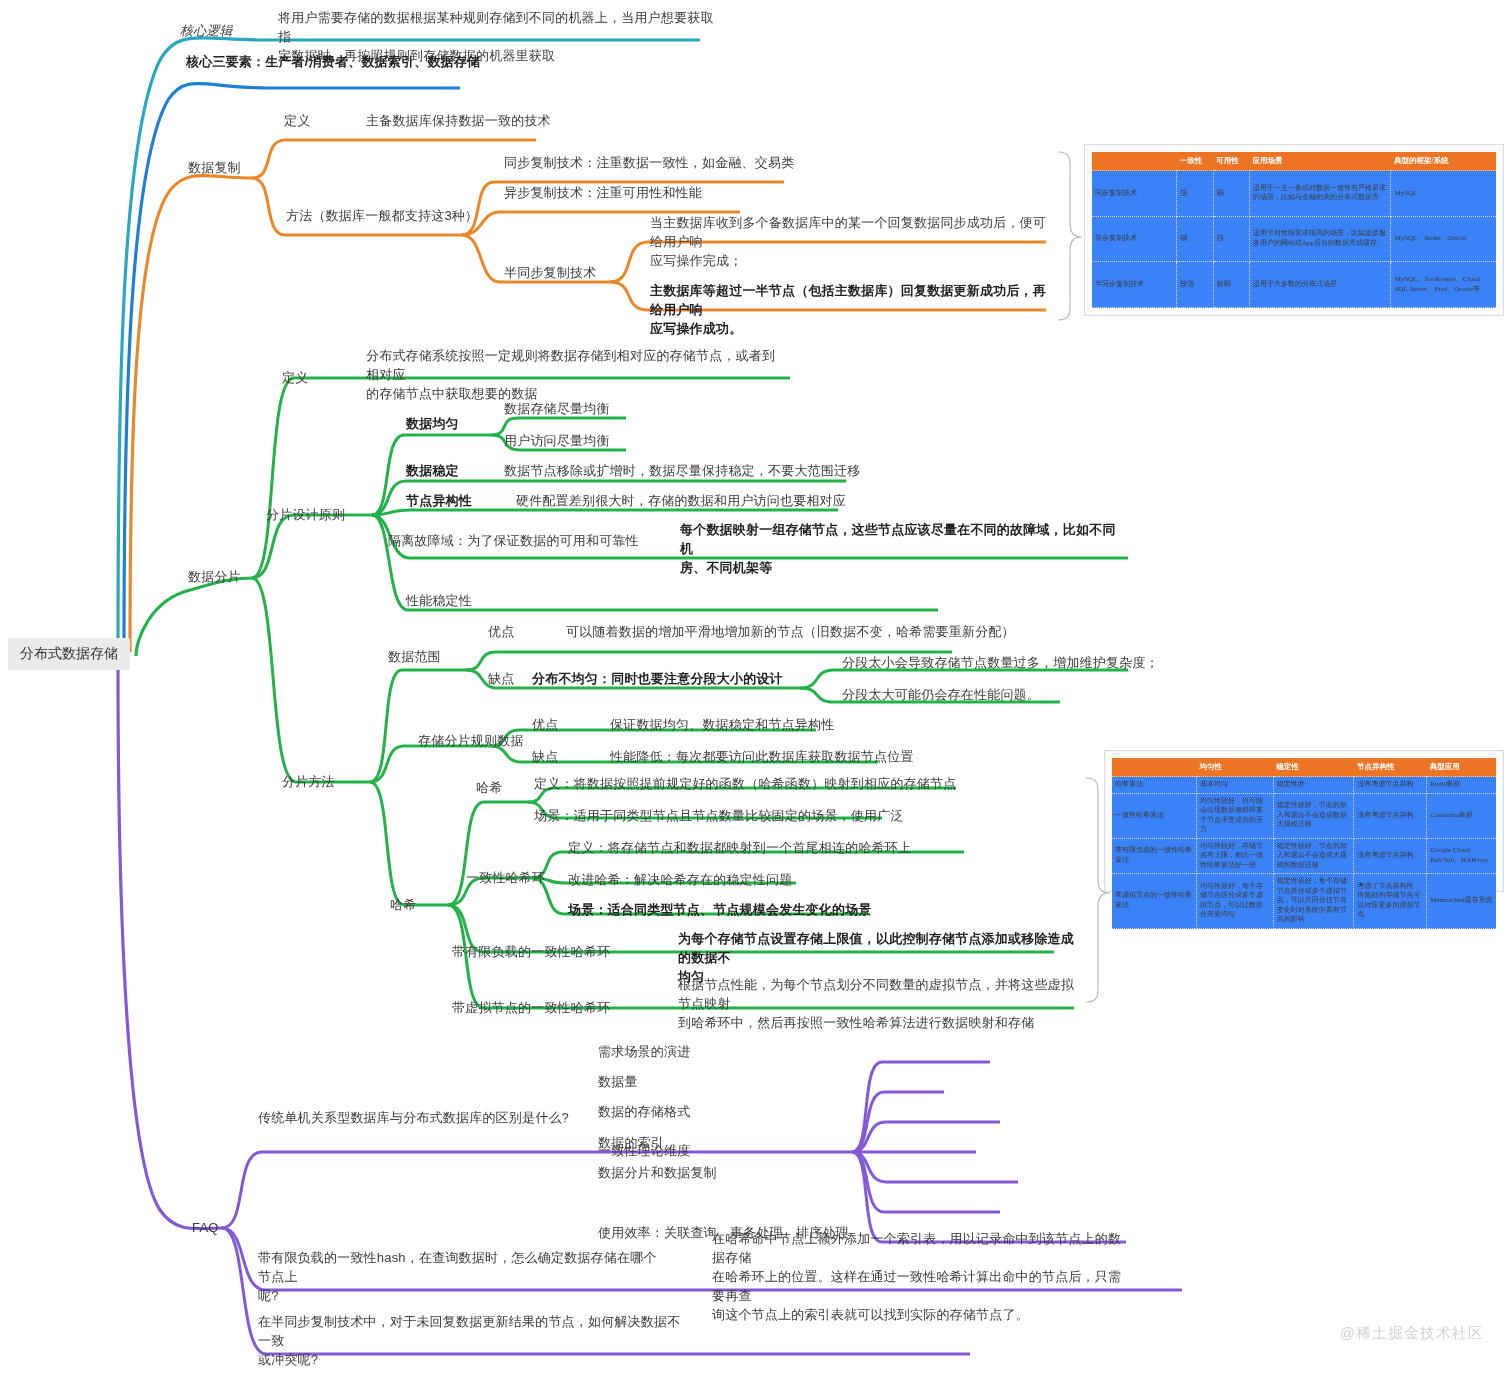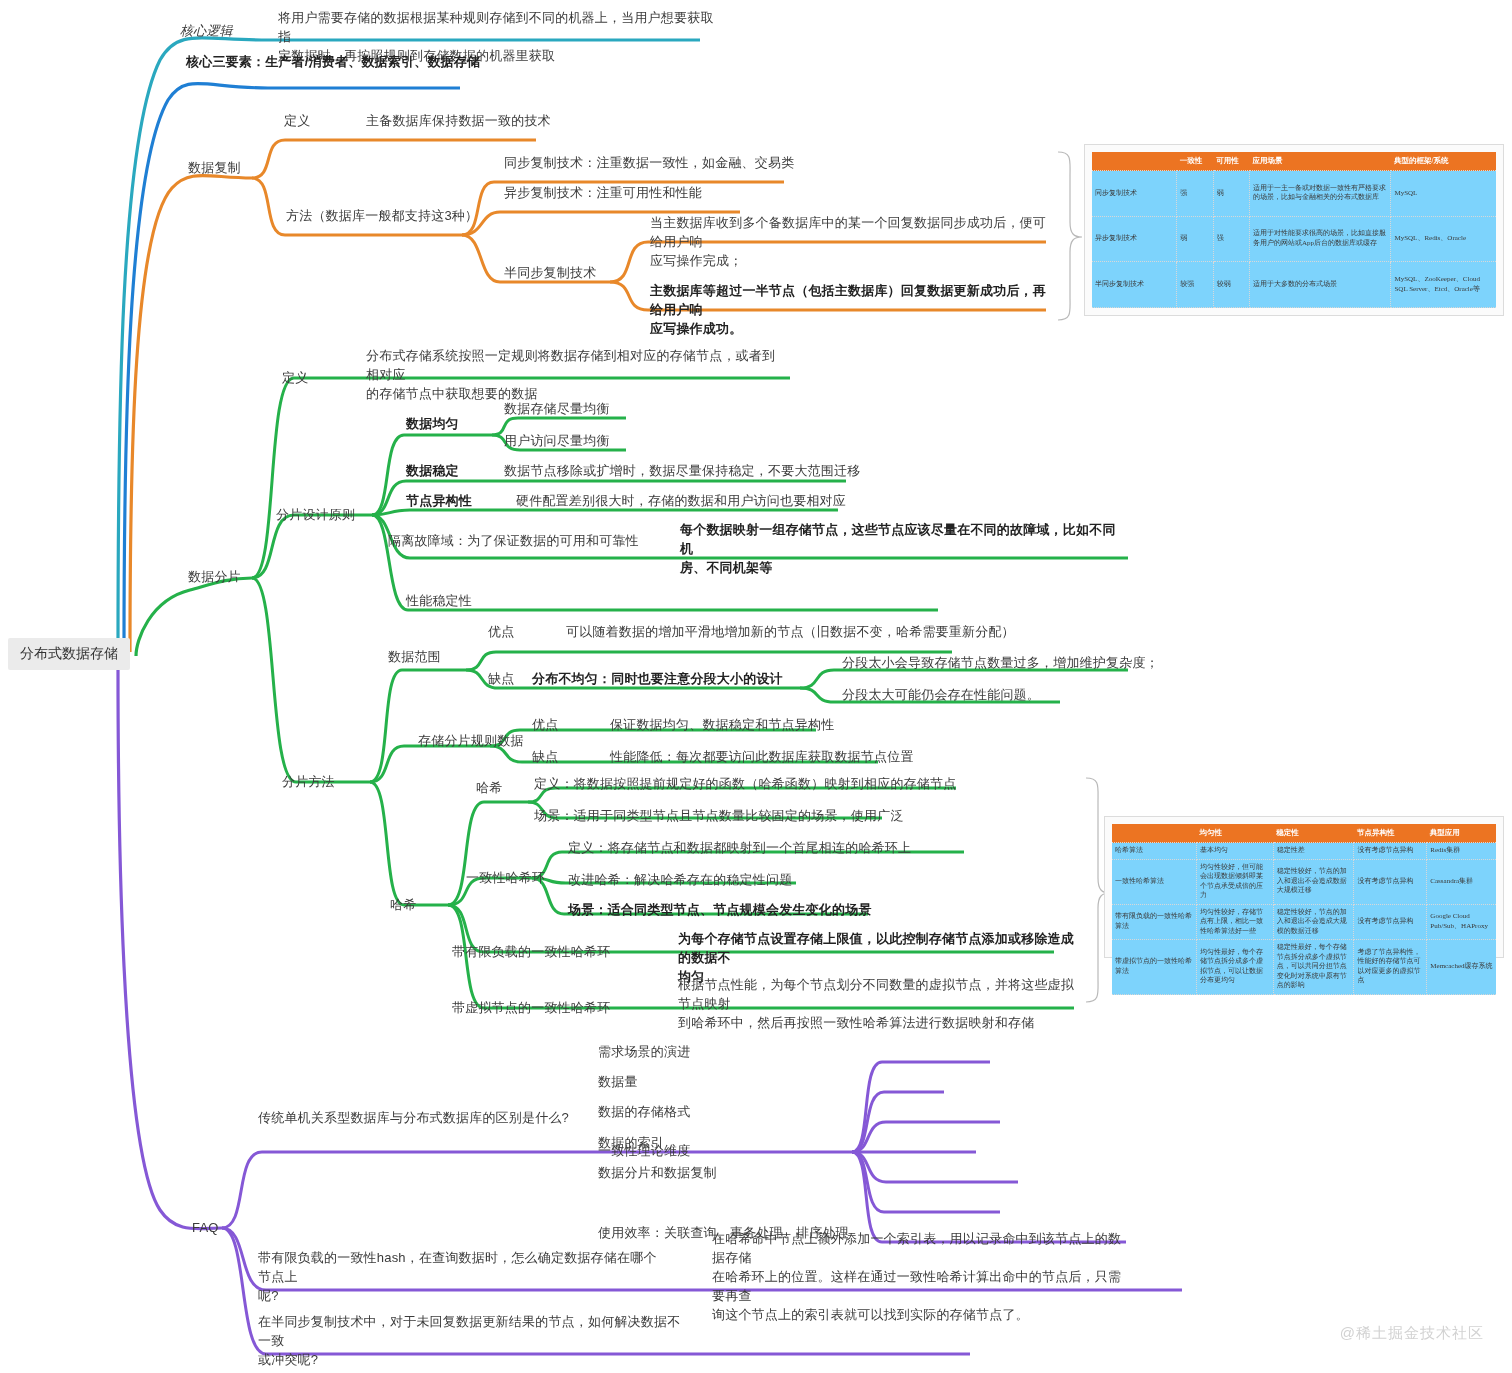--- a/index.html
+++ b/index.html
@@ -47,21 +47,21 @@
     position: absolute;
     background: #fbfbfb;
     border: 1px solid #dcdcdc;
     padding: 7px;
   }
   table.mini {
     border-collapse: collapse;
     width: 100%;
     height: 100%;
     table-layout: fixed;
-    background: #7dd3fc;
+    background: #3b82f6;
   }
   table.mini th {
     background: #ec7422;
     color: #fff;
     font-weight: bold;
     font-size: 7.5px;
     padding: 4px 3px;
     text-align: left;
     border: none;
     font-family: "Liberation Serif", serif;
@@ -239,21 +239,21 @@
         </tr>
       </tbody>
     </table>
   </div>
 
   <div class="node" style="left:188px; top:567px;">数据分片</div>
   <div class="node" style="left:282px; top:368px;">定义</div>
   <div class="node" style="left:366px; top:346px; width:420px;">分布式存储系统按照一定规则将数据存储到相对应的存储节点，或者到相对应
 的存储节点中获取想要的数据</div>
 
-  <div class="node" style="left:276px; top:505px;">分片设计原则</div>
+  <div class="node" style="left:266px; top:505px;">分片设计原则</div>
 
   <div class="node b" style="left:406px; top:414px;">数据均匀</div>
   <div class="node" style="left:504px; top:399px;">数据存储尽量均衡</div>
   <div class="node" style="left:504px; top:431px;">用户访问尽量均衡</div>
 
   <div class="node b" style="left:406px; top:461px;">数据稳定</div>
   <div class="node" style="left:504px; top:461px;">数据节点移除或扩增时，数据尽量保持稳定，不要大范围迁移</div>
 
   <div class="node b" style="left:406px; top:491px;">节点异构性</div>
   <div class="node" style="left:516px; top:491px;">硬件配置差别很大时，存储的数据和用户访问也要相对应</div>
@@ -292,21 +292,21 @@
   <div class="node b" style="left:568px; top:900px;">场景：适合同类型节点、节点规模会发生变化的场景</div>
 
   <div class="node" style="left:452px; top:942px;">带有限负载的一致性哈希环</div>
   <div class="node b" style="left:678px; top:929px; width:400px;">为每个存储节点设置存储上限值，以此控制存储节点添加或移除造成的数据不
 均匀</div>
 
   <div class="node" style="left:452px; top:998px;">带虚拟节点的一致性哈希环</div>
   <div class="node" style="left:678px; top:975px; width:400px;">根据节点性能，为每个节点划分不同数量的虚拟节点，并将这些虚拟节点映射
 到哈希环中，然后再按照一致性哈希算法进行数据映射和存储</div>
 
-  <div class="tbl-wrap" style="left:1104px; top:816px; width:400px; height:142px;">
+  <div class="tbl-wrap" style="left:1104px; top:750px; width:400px; height:142px;">
     <table class="mini">
       <thead>
         <tr>
           <th style="width:22%"></th>
           <th style="width:20%">均匀性</th>
           <th style="width:21%">稳定性</th>
           <th style="width:19%">节点异构性</th>
           <th style="width:18%">典型应用</th>
         </tr>
       </thead>

